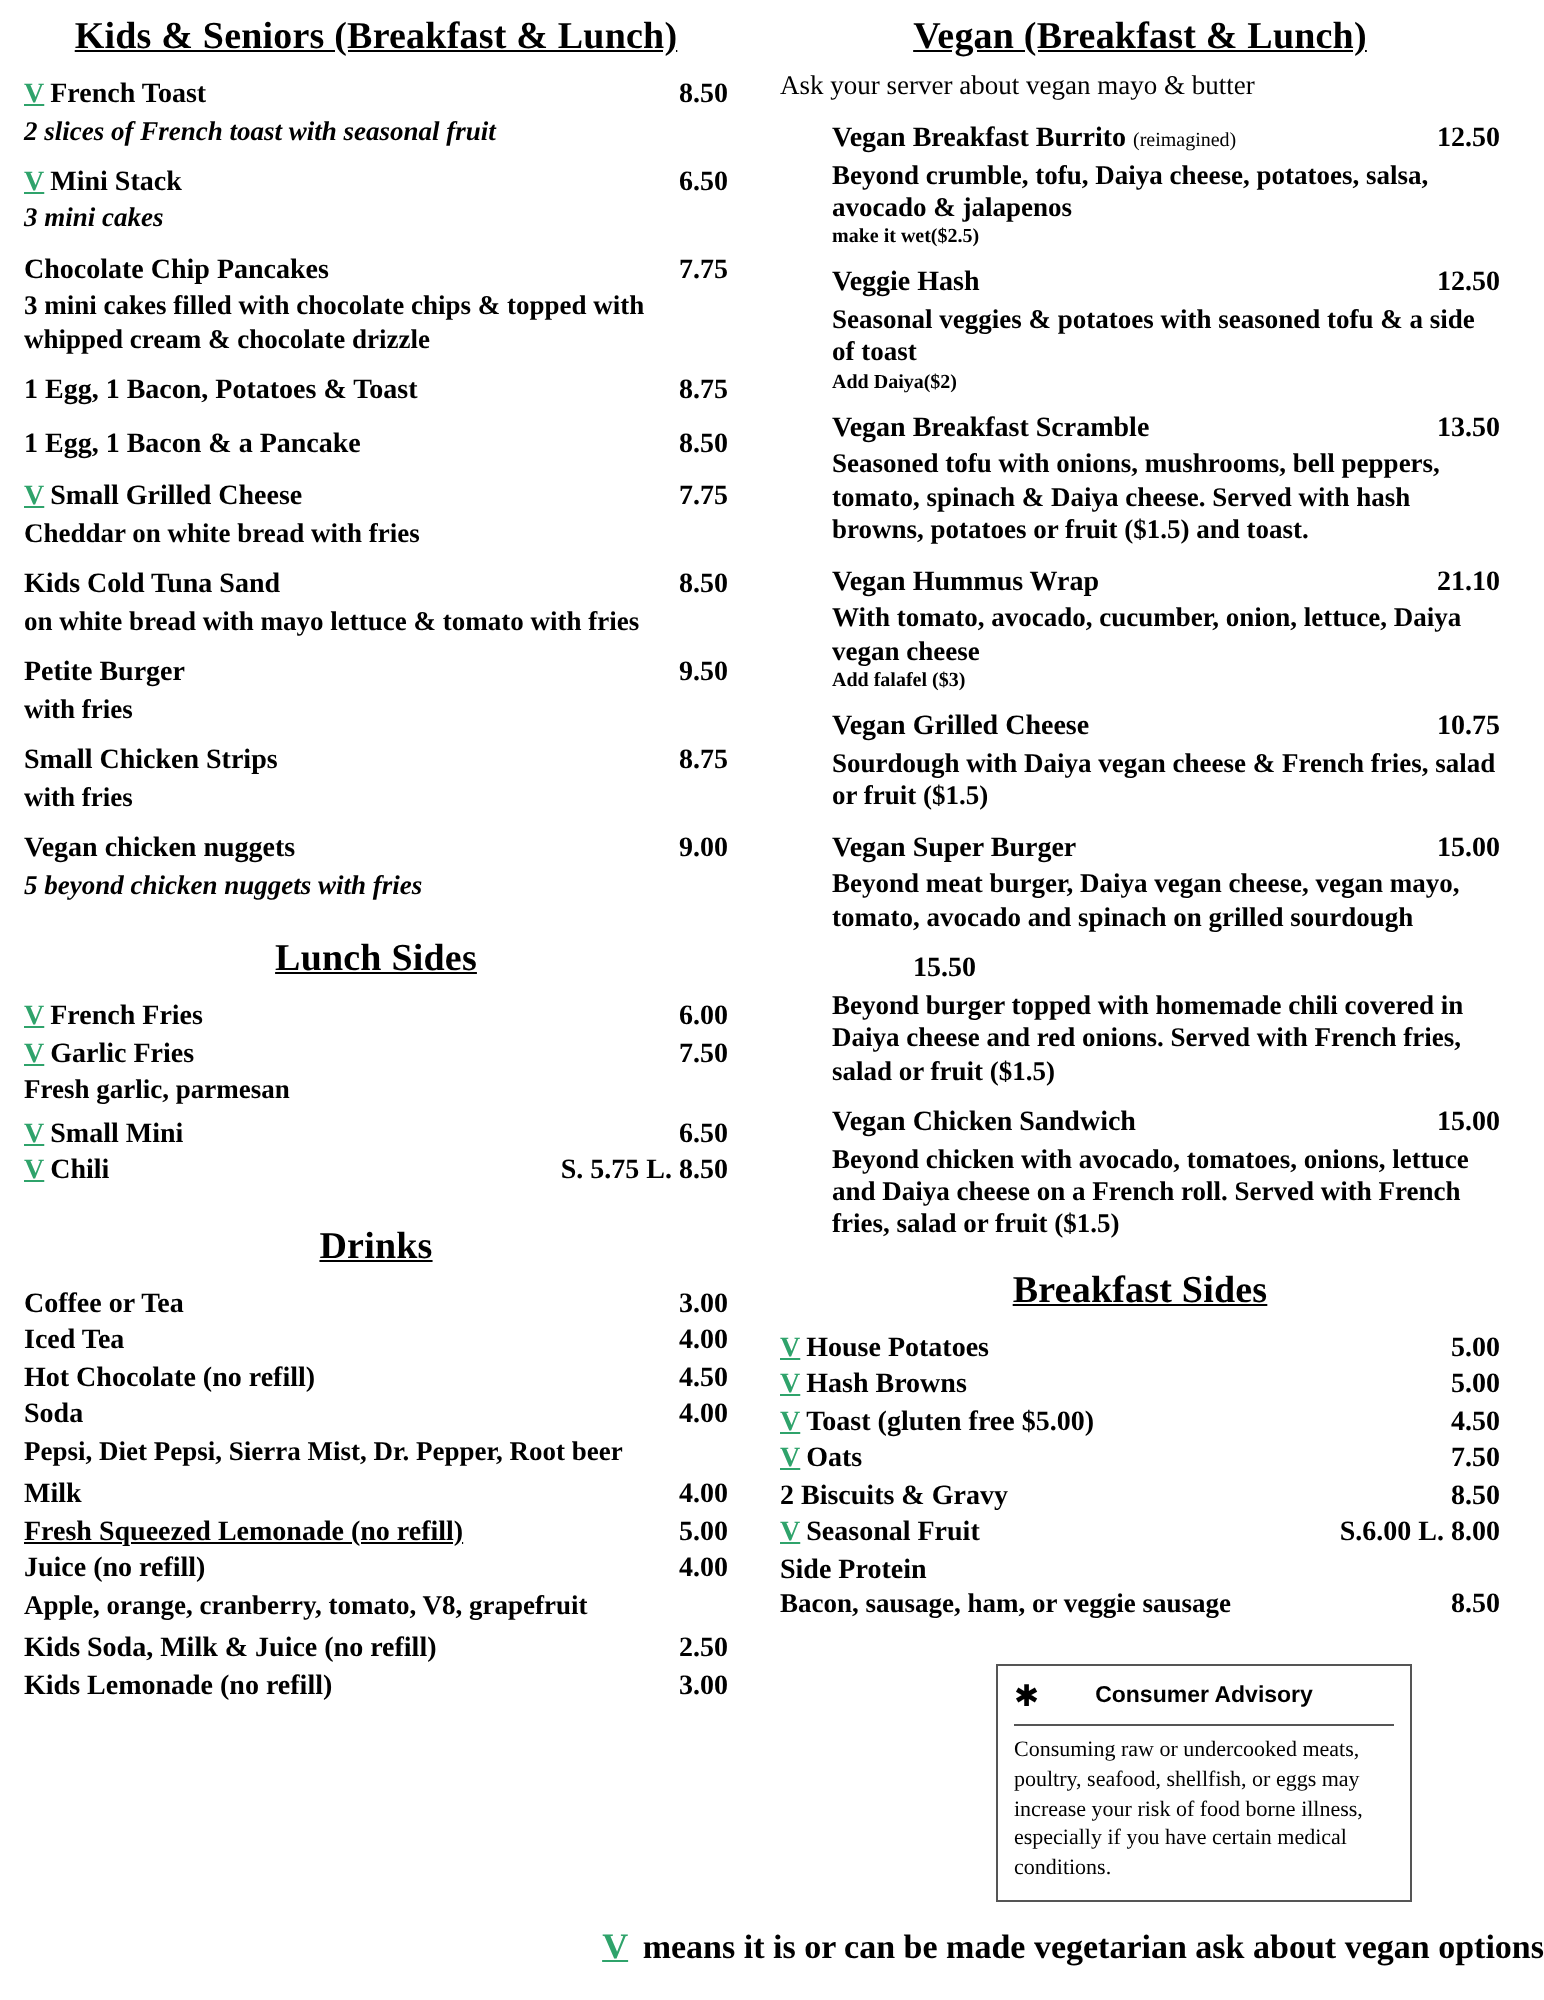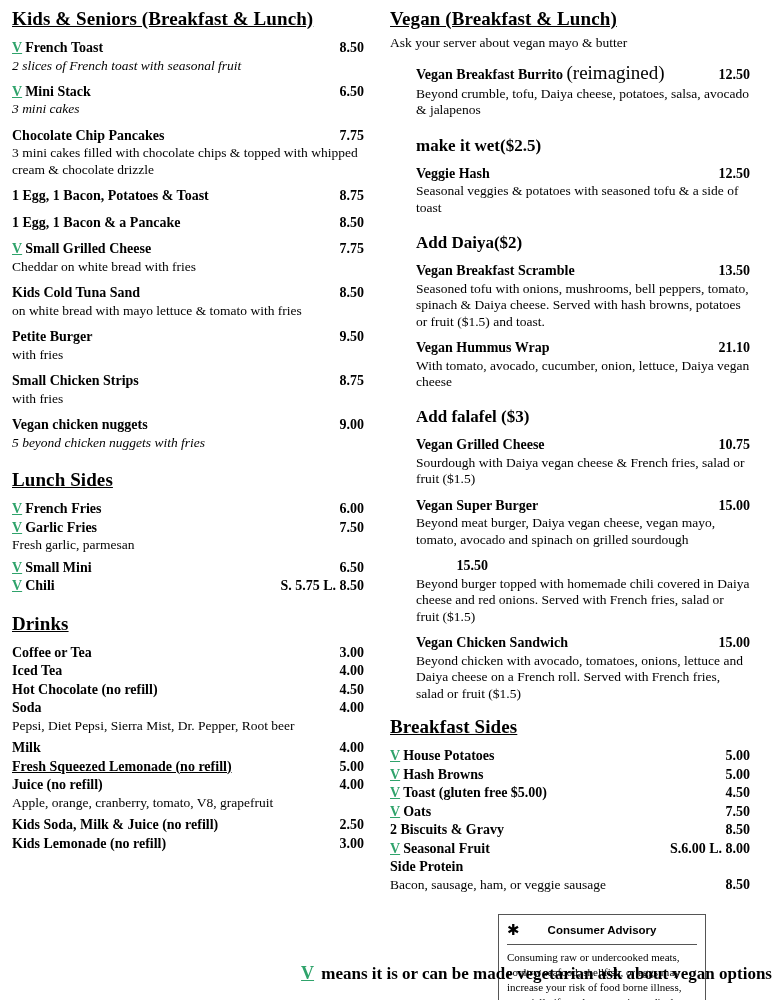--- a/index.html
+++ b/index.html
@@ -31,20 +31,21 @@
     width: 352px;
   }
   .col-right { width: 360px; }
 
   .section-title {
     font-size: 19px;
     font-weight: bold;
     text-decoration: underline;
     margin: 0 0 9px 0;
     letter-spacing: 0.1px;
+    text-align: center;
   }
   .section-title.spaced { margin-top: 18px; }
 
   .subnote {
     font-size: 13.5px;
     margin: -4px 0 10px 0;
   }
 
   .item {
     margin-bottom: 9px;
@@ -72,26 +73,26 @@
 
   .veg {
     color: #2fa36b;
     font-weight: bold;
     text-decoration: underline;
     margin-right: 3px;
   }
   .desc {
     font-size: 13.5px;
     line-height: 1.22;
-    font-weight: normal;
+    font-weight: bold;
     margin-top: 1px;
   }
   .desc-italic { font-style: italic; }
-  .desc-bold { font-weight: bold; font-size: 17px; margin-top: 17px; }
-  .paren-light { font-weight: normal; font-size: 19px; }
+  .desc-bold { font-weight: bold; font-size: 10px; margin-top: 1px; }
+  .paren-light { font-weight: normal; font-size: 10px; }
 
   .underline-name { text-decoration: underline; }
 
   
   .tight .item { margin-bottom: 1px; }
   .tight .desc { margin-bottom: 5px; }
 
   .advisory {
     margin: 16px 0 0 108px;
     width: 208px;

